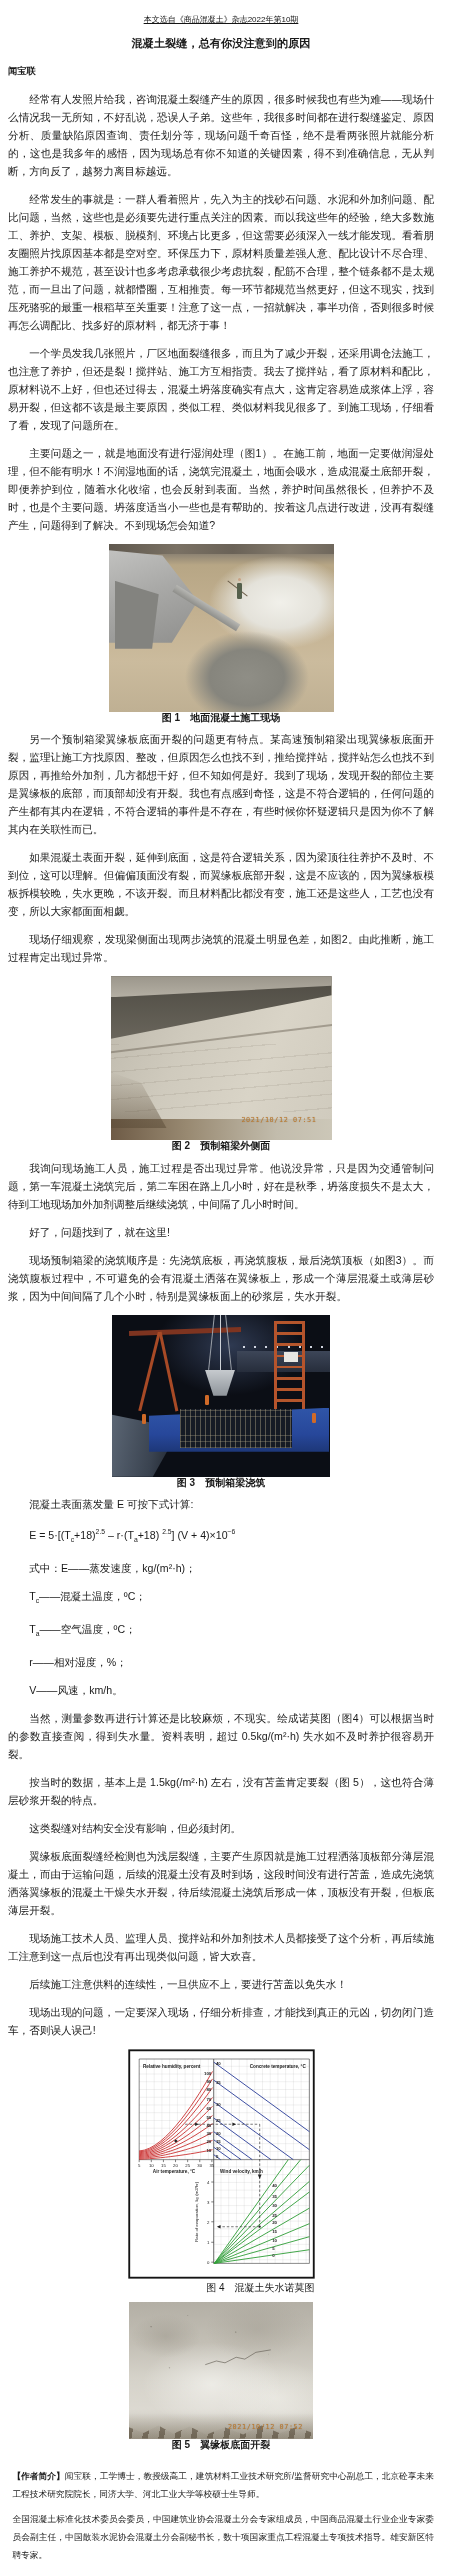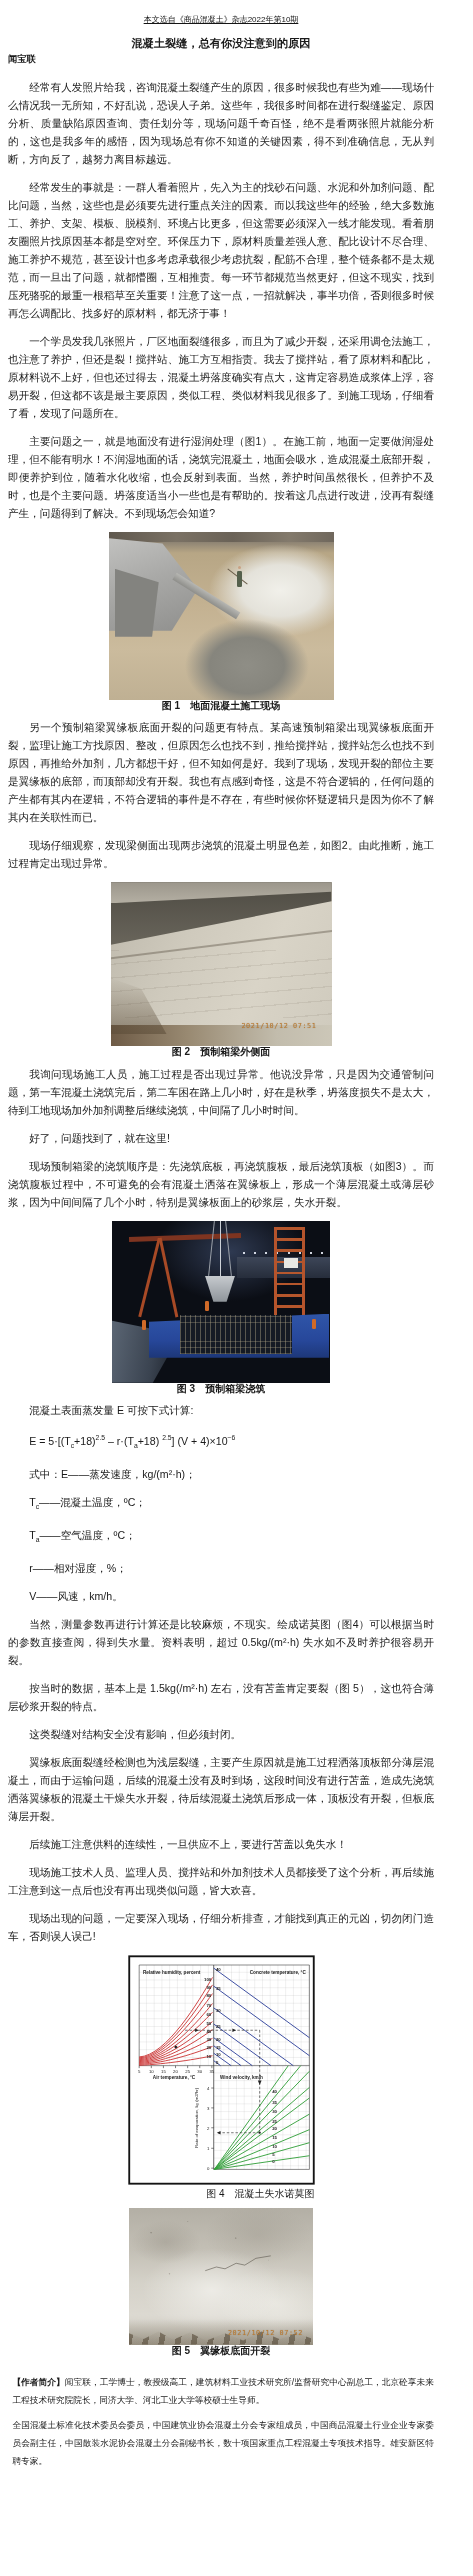--- a/index.html
+++ b/index.html
@@ -2,21 +2,21 @@
 <html style="font-size:10px"><head>
 <meta charset="utf-8">
 <style>
   html,body{margin:0;padding:0;background:#ffffff;}
   .page{width:473px;height:2576px;background:#fff;overflow:hidden;
         font-family:"Liberation Sans","DejaVu Sans",sans-serif;color:#1a1a1a;}
   .content{margin-left:8px;width:426px;padding-top:13.7px;}
 
   .source-line{text-align:center;font-size:8px;margin:0 0 11.2px 0;}
   .source-line span{text-decoration:underline;color:#141414;}
-  .art-title{text-align:center;font-size:11.2px;font-weight:bold;margin:0 0 2px 0;line-height:15px;}
+  .art-title{text-align:center;font-size:11.2px;font-weight:bold;margin:0 0 14px 0;line-height:15px;}
   .art-author{text-align:left;font-size:9.3px;font-weight:bold;margin:0 0 12.4px 0;line-height:12.4px;}
 
   .body-p{font-size:10.6px;line-height:18px;text-align:justify;margin:0 0 10px 0;text-indent:2em;}
   .body-p sup{font-size:6.8px;} .body-p sub{font-size:6.8px;}
 
   .figure{margin:3.7px auto 6.2px auto;}
   .figure .caption{font-size:10px;font-weight:bold;text-align:center;line-height:12.4px;}
   .photo{position:relative;overflow:hidden;background:#ccc;}
   .photo *{position:absolute;}
   .ts{font-family:"DejaVu Sans Mono","Liberation Mono",monospace;font-size:6.8px;color:#c07a2a;
@@ -121,20 +121,21 @@
         <div class="truckdark"></div>
         <div class="chute"></div>
         <div class="tool"></div>
         <div class="worker"></div>
         <div class="head"></div>
       </div>
       <div class="caption">图 1　地面混凝土施工现场</div>
     </div>
 
     <p class="body-p">另一个预制箱梁翼缘板底面开裂的问题更有特点。某高速预制箱梁出现翼缘板底面开裂，监理让施工方找原因、整改，但原因怎么也找不到，推给搅拌站，搅拌站怎么也找不到原因，再推给外加剂，几方都想干好，但不知如何是好。我到了现场，发现开裂的部位主要是翼缘板的底部，而顶部却没有开裂。我也有点感到奇怪，这是不符合逻辑的，任何问题的产生都有其内在逻辑，不符合逻辑的事件是不存在，有些时候你怀疑逻辑只是因为你不了解其内在关联性而已。</p>
+    <p class="body-p">如果混凝土表面开裂，延伸到底面，这是符合逻辑关系，因为梁顶往往养护不及时、不到位，这可以理解。但偏偏顶面没有裂，而翼缘板底部开裂，这是不应该的，因为翼缘板模板拆模较晚，失水更晚，不该开裂。而且材料配比都没有变，施工还是这些人，工艺也没有变，所以大家都面面相觑。</p>
     <p class="body-p">现场仔细观察，发现梁侧面出现两步浇筑的混凝土明显色差，如图2。由此推断，施工过程肯定出现过异常。</p>
 
     <div class="figure" style="width:221px;">
       <div class="photo f2">
         <div class="shadow"></div>
         <div class="deckedge"></div>
         <div class="pourlines"></div>
         <div class="girderline"></div>
         <div class="rust"></div>
         <div class="rust2"></div>
@@ -178,22 +179,22 @@
     <p class="body-p">式中：E——蒸发速度，kg/(m²·h)；</p>
     <p class="body-p"><span>T</span><sub>c</sub><span>——混凝土温度，ºC；</span></p>
     <p class="body-p"><span>T</span><sub>a</sub><span>——空气温度，ºC；</span></p>
     <p class="body-p">r——相对湿度，%；</p>
     <p class="body-p">V——风速，km/h。</p>
 
     <p class="body-p">当然，测量参数再进行计算还是比较麻烦，不现实。绘成诺莫图（图4）可以根据当时的参数直接查阅，得到失水量。资料表明，超过 0.5kg/(m²·h) 失水如不及时养护很容易开裂。</p>
     <p class="body-p">按当时的数据，基本上是 1.5kg(/m²·h) 左右，没有苫盖肯定要裂（图 5），这也符合薄层砂浆开裂的特点。</p>
     <p class="body-p">这类裂缝对结构安全没有影响，但必须封闭。</p>
     <p class="body-p">翼缘板底面裂缝经检测也为浅层裂缝，主要产生原因就是施工过程洒落顶板部分薄层混凝土，而由于运输问题，后续的混凝土没有及时到场，这段时间没有进行苫盖，造成先浇筑洒落翼缘板的混凝土干燥失水开裂，待后续混凝土浇筑后形成一体，顶板没有开裂，但板底薄层开裂。</p>
+    <p class="body-p">现场施工技术人员、监理人员、搅拌站和外加剂技术人员都接受了这个分析，再后续施工注意到这一点后也没有再出现类似问题，皆大欢喜。</p>
     <p class="body-p">后续施工注意供料的连续性，一旦供应不上，要进行苫盖以免失水！</p>
-    <p class="body-p">现场施工技术人员、监理人员、搅拌站和外加剂技术人员都接受了这个分析，再后续施工注意到这一点后也没有再出现类似问题，皆大欢喜。</p>
     <p class="body-p">现场出现的问题，一定要深入现场，仔细分析排查，才能找到真正的元凶，切勿闭门造车，否则误人误己!</p>
 
     <div class="chart-wrap">
       <svg width="187" height="230" viewBox="0 0 301 370">
         <defs>
           <pattern id="grid" width="12.45" height="12.46" patternUnits="userSpaceOnUse" patternTransform="translate(18,16)">
             <path d="M12.45 0 V12.46 M0 12.46 H12.45" stroke="#b3b3b3" stroke-width="0.6" fill="none"></path>
           </pattern>
           <pattern id="grid2" width="12.45" height="12.46" patternUnits="userSpaceOnUse" patternTransform="translate(138,178)">
             <path d="M12.45 0 V12.46 M0 12.46 H12.45" stroke="#b3b3b3" stroke-width="0.6" fill="none"></path>

